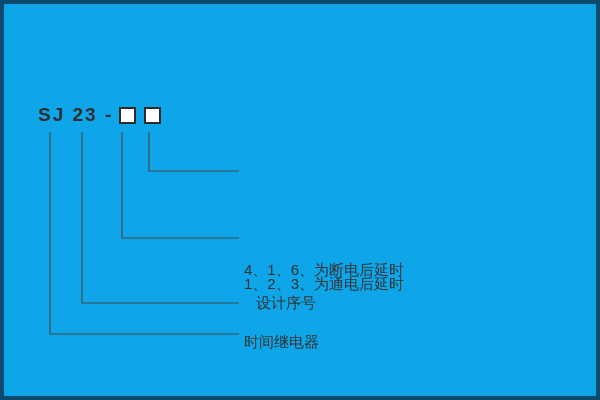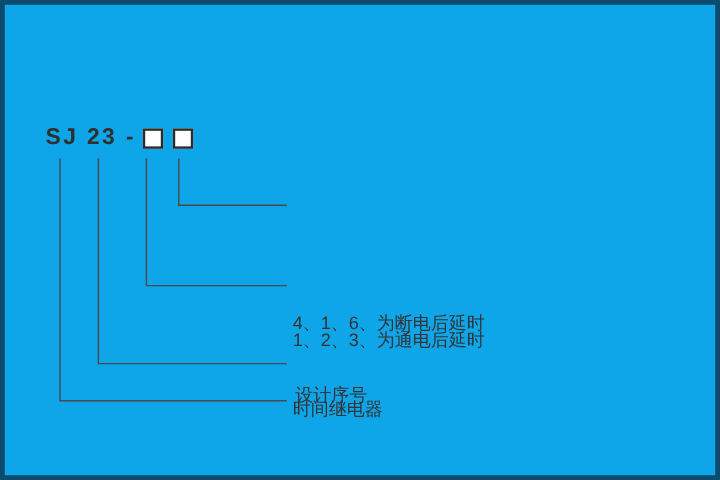--- a/index.html
+++ b/index.html
@@ -58,21 +58,21 @@
     position: absolute;
     font-size: 15px;
     color: #333333;
     line-height: 20px;
     white-space: nowrap;
   }
   .lbl-delay-1   { left: 240px; top: 157px; }
   .lbl-delay-2   { left: 336px; top: 188px; }
   .lbl-power-on  { left: 240px; top: 224px; margin-top: 46px; }
   .lbl-power-off { left: 240px; top: 256px; }
-  .lbl-serial    { left: 242px; top: 289px; margin-top: 27px; }
+  .lbl-serial    { left: 252px; top: 289px; }
   .lbl-device    { left: 240px; top: 328px; }
 </style>
 </head>
 <body>
 
 <div class="canvas">
 
   <svg class="connector-svg" viewBox="0 0 600 400" xmlns="http://www.w3.org/2000/svg">
     <polyline points="145,128 145,167 235,167"></polyline>
     <polyline points="118,128 118,234 235,234"></polyline>

